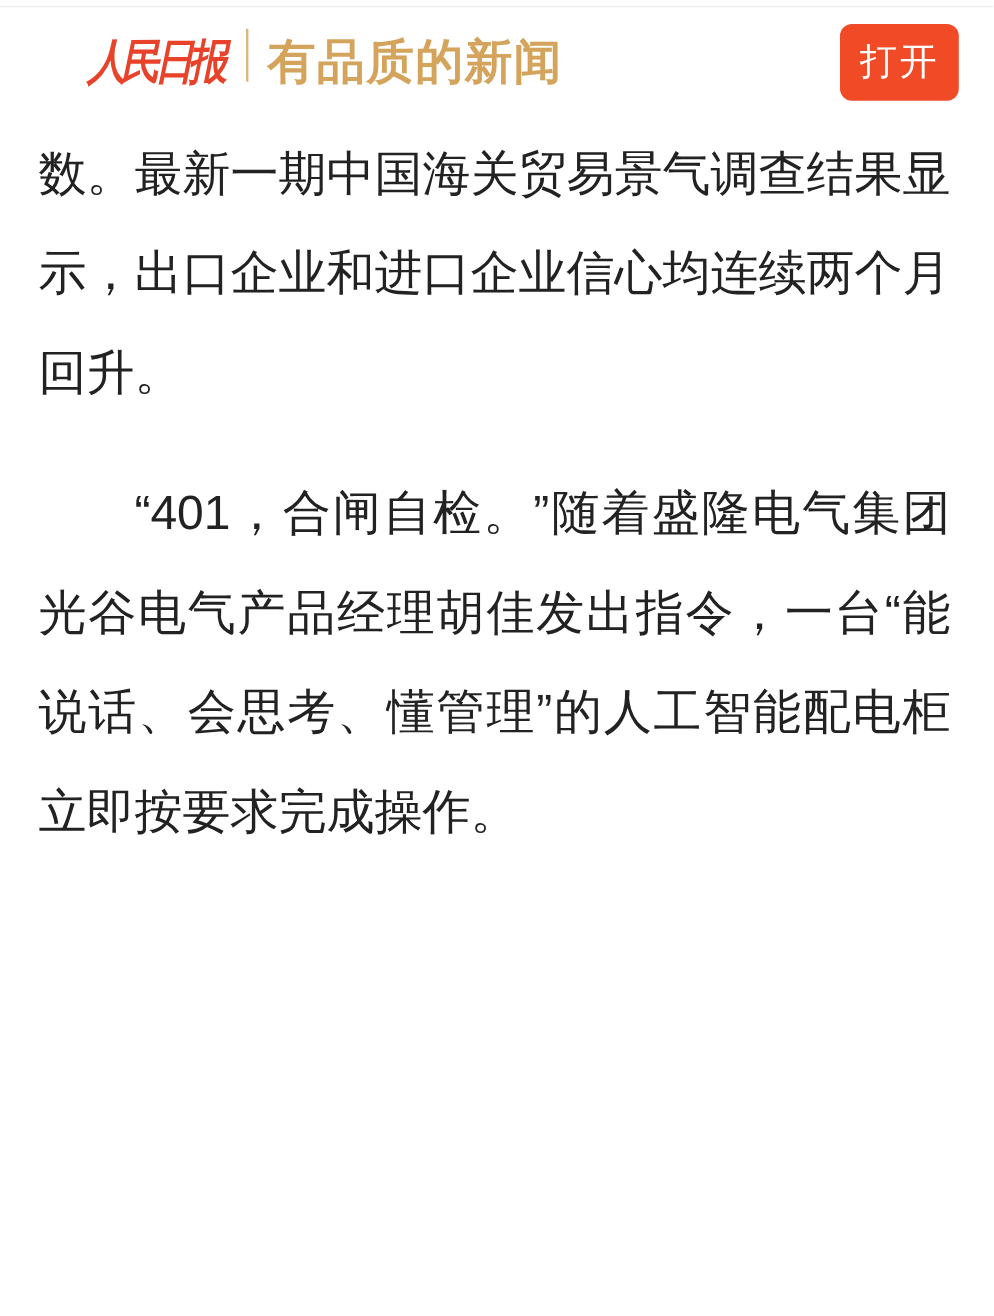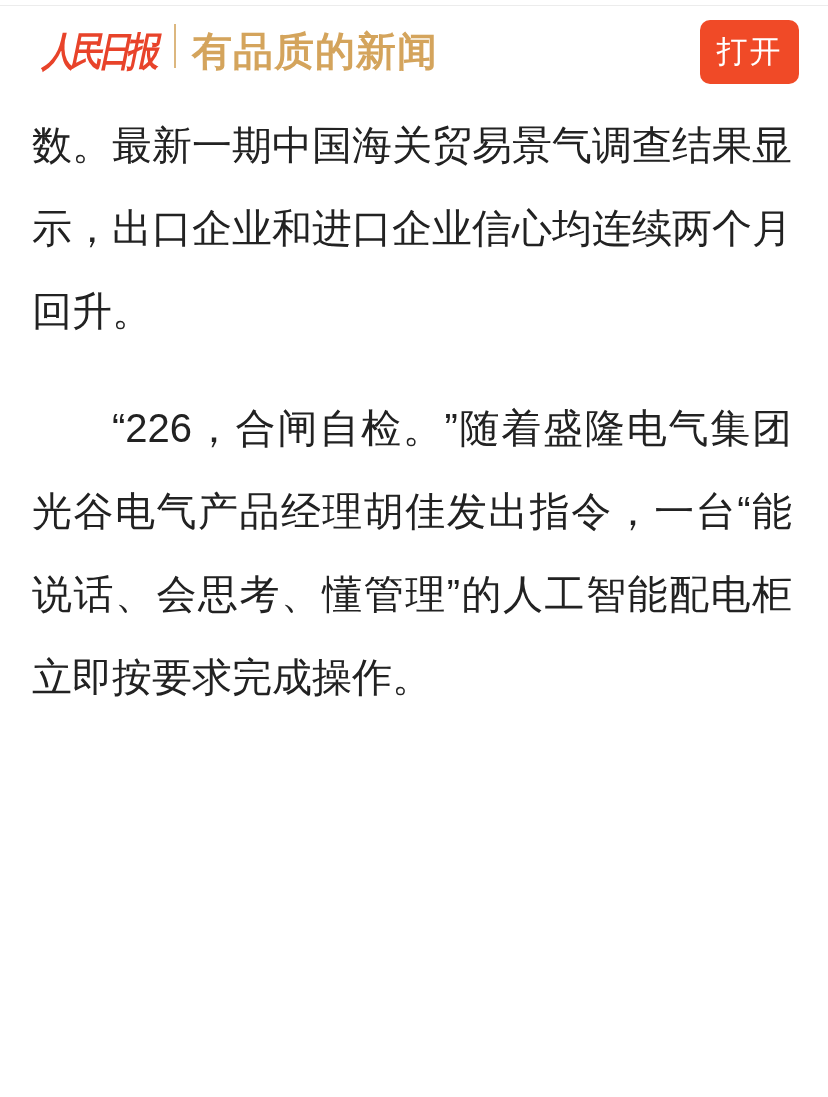--- a/index.html
+++ b/index.html
@@ -29,20 +29,21 @@
   .banner-hairline {
     position: absolute;
     top: 5px;
     left: 0;
     right: 0;
     height: 1px;
     background: #ececec;
   }
   .brand {
     display: flex;
+    margin-left: 31px;
   }
   .logo {
     display: inline-block;
     color: #e8432a;
     font-size: 40px;
     font-weight: bold;
     font-style: italic;
     letter-spacing: -6px;
     white-space: nowrap;
     transform: scaleX(0.82);
@@ -107,16 +108,16 @@
     <div class="brand">
       <span class="logo">人民日报</span>
       <span class="brand-divider"></span>
       <span class="tagline">有品质的新闻</span>
     </div>
     <button class="open-btn">打开</button>
   </header>
 
   <main class="article">
     <p>数。最新一期中国海关贸易景气调查结果显示，出口企业和进口企业信心均连续两个月回升。</p>
-    <p class="indent">“226，合闸自检。”随着盛隆电气集团光谷电气产品经理胡佳发出指令，一台“能说话、会思考、懂管理”的人工智能配电柜立即按要求完成操作。</p>
+    <p class="indent">“401，合闸自检。”随着盛隆电气集团光谷电气产品经理胡佳发出指令，一台“能说话、会思考、懂管理”的人工智能配电柜立即按要求完成操作。</p>
   </main>
 
 </div>
 
 </body></html>

